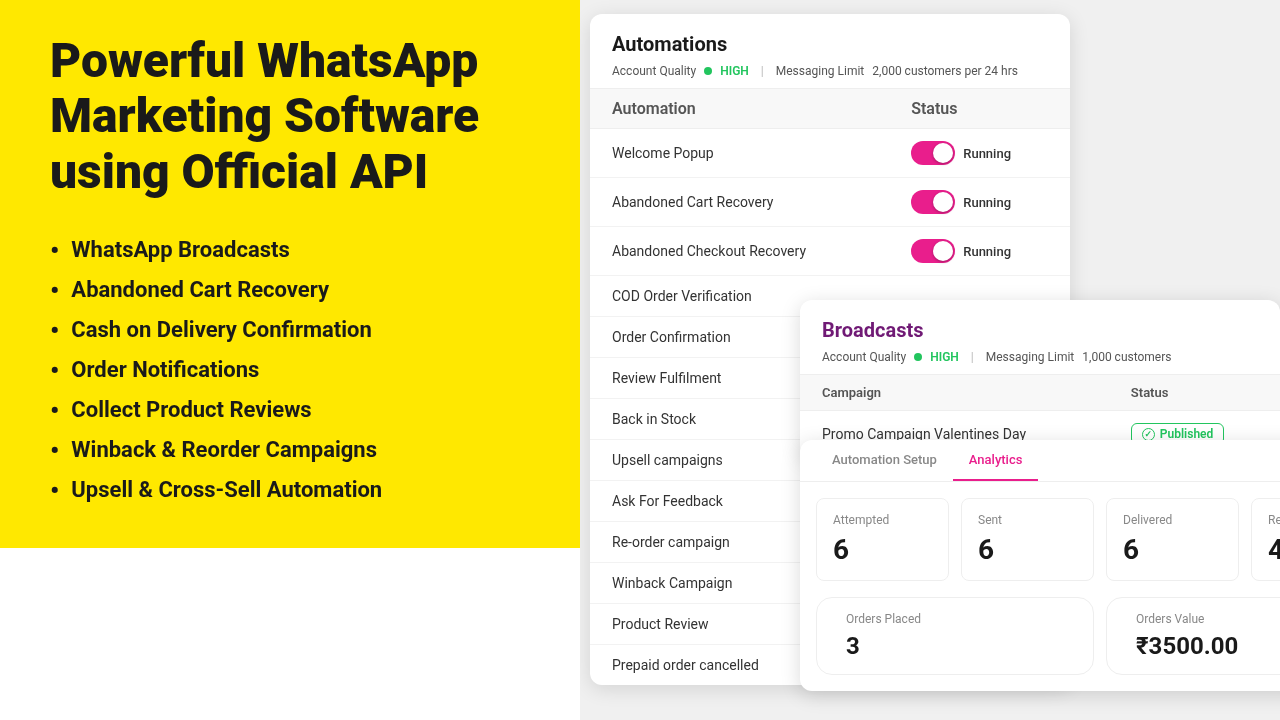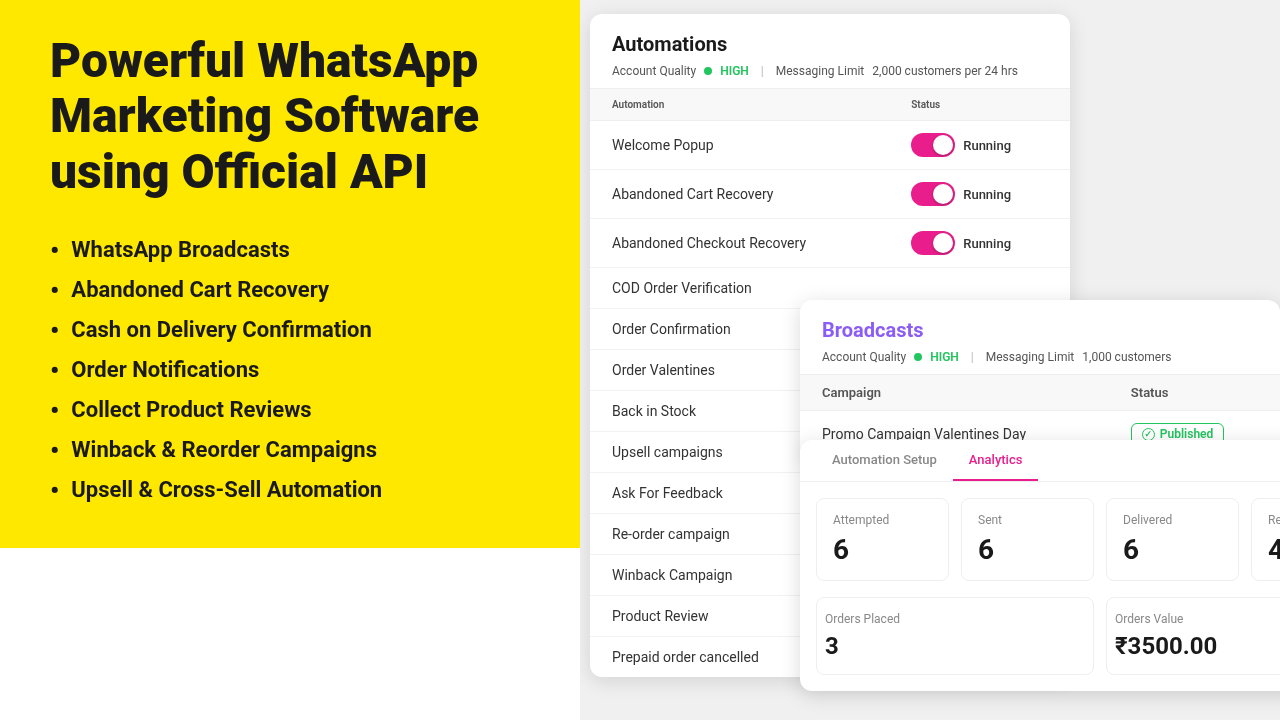--- a/index.html
+++ b/index.html
@@ -104,21 +104,21 @@
       border-collapse: collapse;
     }
     .auto-table thead tr {
       background: #f8f8f8;
       border-top: 1px solid #eee;
       border-bottom: 1px solid #eee;
     }
     .auto-table th {
       padding: 10px 22px;
       text-align: left;
-      font-size: 10px;
+      font-size: 16px;
       font-weight: 600;
       color: #555;
     }
     .auto-table td {
       padding: 12px 22px;
       font-size: 14px;
       color: #333;
       border-bottom: 1px solid #f2f2f2;
     }
     .auto-table tr:last-child td {
@@ -167,21 +167,21 @@
       box-shadow: 0 4px 20px rgba(0,0,0,0.15);
       overflow: hidden;
       z-index: 3;
     }
     .broadcasts-card .card-header {
       padding: 18px 22px 10px;
     }
     .broadcasts-card .card-header h2 {
       font-size: 20px;
       font-weight: 700;
-      color: #8b5cf6;
+      color: #701a75;
       margin-bottom: 8px;
     }
 
     
     .broadcast-table {
       width: 100%;
       border-collapse: collapse;
     }
     .broadcast-table thead tr {
       background: #f8f8f8;
@@ -278,22 +278,22 @@
     }
 
     .analytics-orders {
       display: flex;
       padding: 0 16px 16px;
       gap: 12px;
     }
     .order-card {
       flex: 1;
       border: 1px solid #eee;
-      border-radius: 8px;
-      padding: 14px 8px;
+      border-radius: 16px;
+      padding: 14px 29px;
     }
     .order-label {
       font-size: 12px;
       color: #888;
       margin-bottom: 6px;
     }
     .order-value {
       font-size: 24px;
       font-weight: 700;
       color: #1a1a1a;
@@ -366,21 +366,21 @@
           </tr>
           <tr>
             <td>COD Order Verification</td>
             <td></td>
           </tr>
           <tr>
             <td>Order Confirmation</td>
             <td></td>
           </tr>
           <tr>
-            <td>Order Valentines</td>
+            <td>Review Fulfilment</td>
             <td></td>
           </tr>
           <tr>
             <td>Back in Stock</td>
             <td></td>
           </tr>
           <tr>
             <td>Upsell campaigns</td>
             <td></td>
           </tr>

